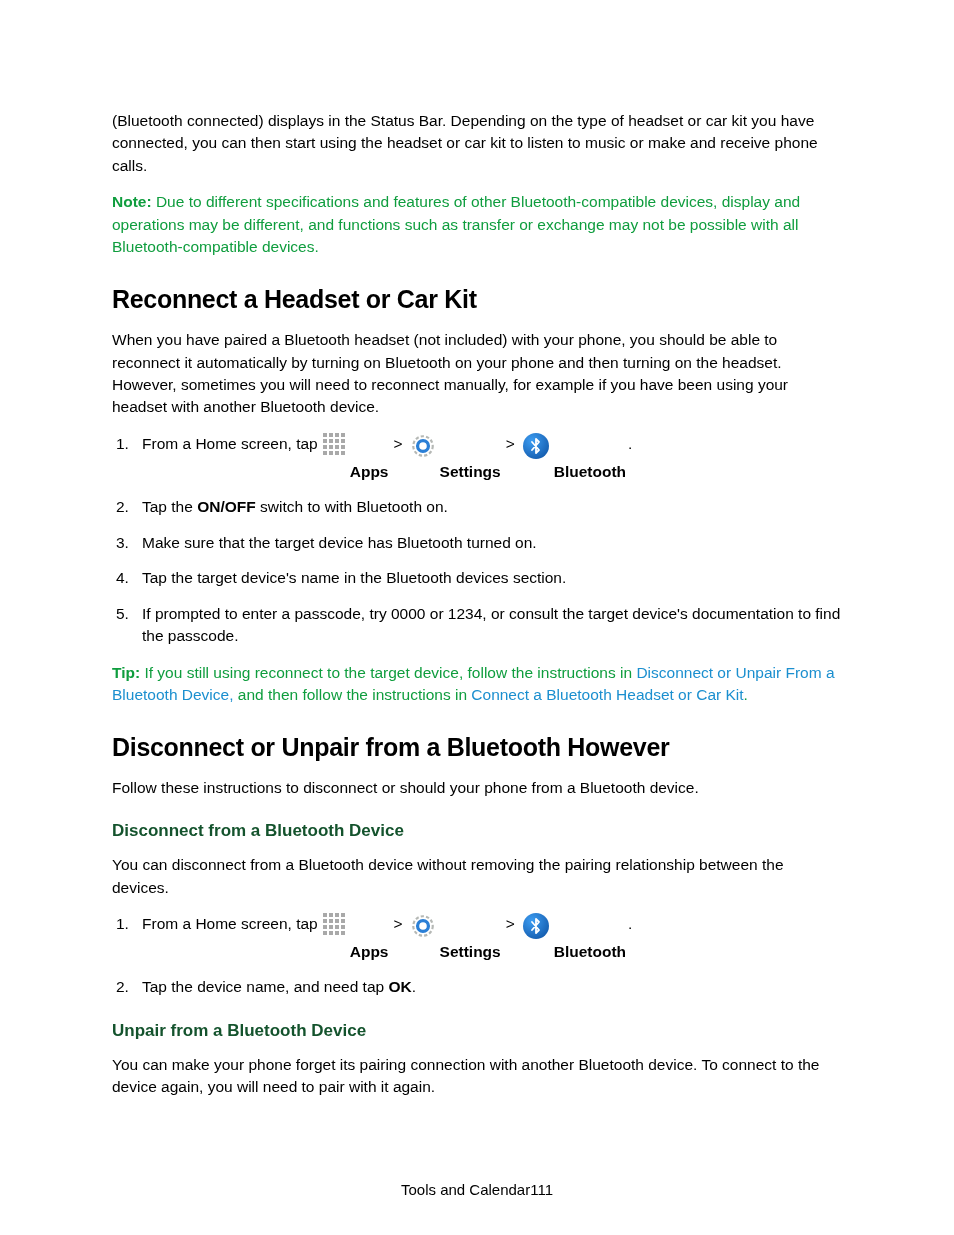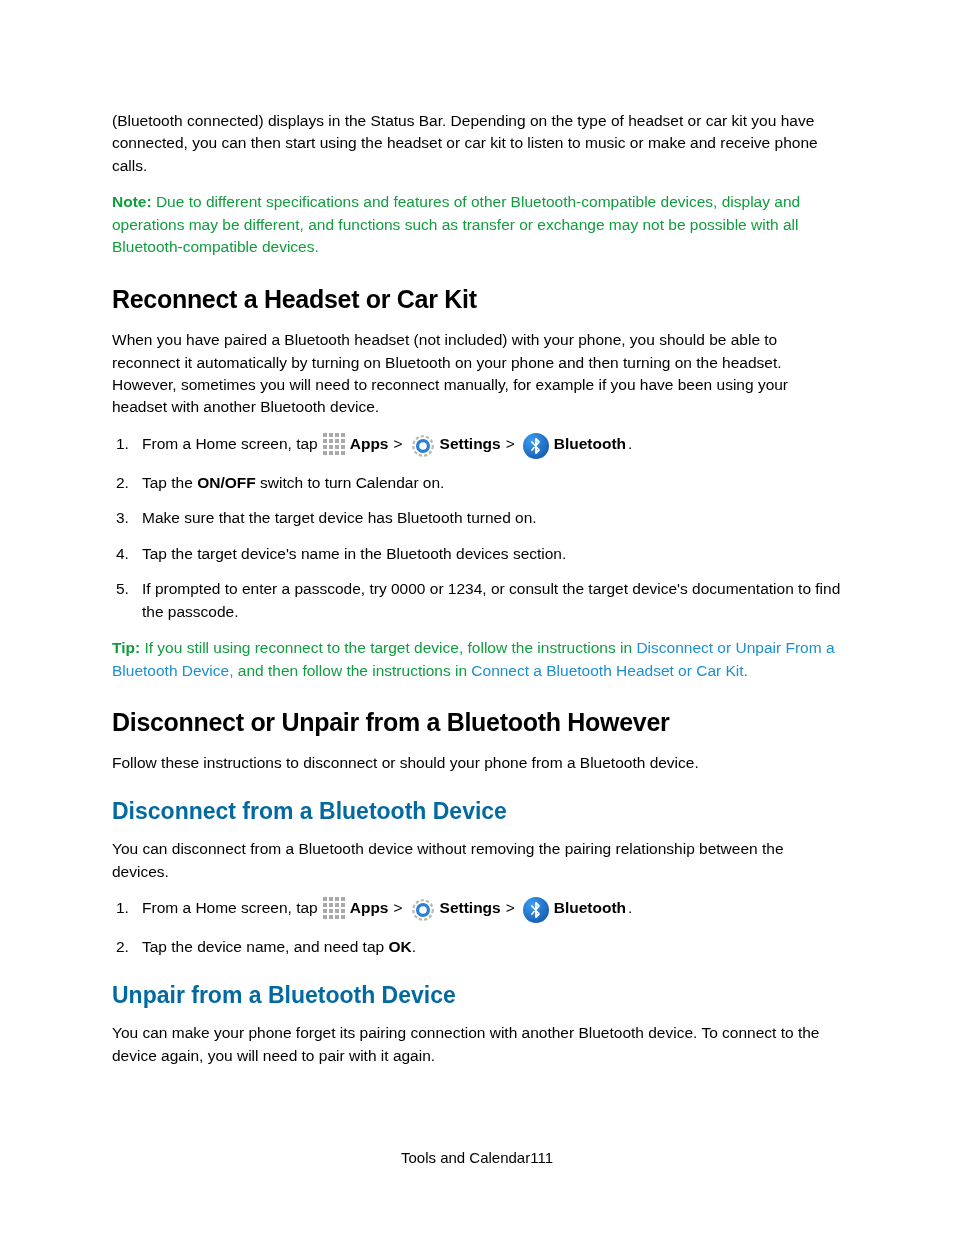--- a/index.html
+++ b/index.html
@@ -45,44 +45,45 @@
       font-weight: 900;
       font-size: 25px;
       margin-top: 22px;
       margin-bottom: 12px;
       color: #000;
       letter-spacing: -0.3px;
     }
     h2 {
       font-family: Arial, Helvetica, sans-serif;
       font-weight: bold;
-      font-size: 23px;
+      font-size: 17px;
       margin-top: 20px;
       margin-bottom: 10px;
-      color: #0369a1;
+      color: #14532d;
     }
     ol {
       list-style: none;
       margin: 10px 0 14px 0;
       padding: 0;
     }
     ol li {
       display: flex;
       margin-bottom: 13px;
       align-items: flex-start;
     }
     ol li .num {
       min-width: 30px;
       padding-left: 4px;
     }
     ol li .li-body {
       flex: 1;
     }
     .bold {
       font-weight: bold;
+      margin-top: 28px;
     }
     .step-line {
       display: flex;
       flex-wrap: wrap;
       gap: 2px;
     }
     .gt {
       margin: 0 3px;
     }
     .apps-icon {
@@ -185,21 +186,21 @@
             <path d="M2 5 L9 13 L6 16 L6 2 L9 5 L2 13" fill="none" stroke="#fff" stroke-width="1.8" stroke-linejoin="round" stroke-linecap="round"></path>
           </svg>
       </span>
       <span class="bold">Bluetooth</span>
         <span>.</span>
     </div>
   </li>
   <li>
     <span class="num">2.</span>
     <div class="li-body">
-      <span>Tap the </span><span class="bold">ON/OFF</span><span> switch to turn Calendar on.</span>
+      <span>Tap the </span><span class="bold">ON/OFF</span><span> switch to with Bluetooth on.</span>
     </div>
   </li>
   <li>
     <span class="num">3.</span>
     <div class="li-body">Make sure that the target device has Bluetooth turned on.</div>
   </li>
   <li>
     <span class="num">4.</span>
     <div class="li-body">Tap the target device's name in the Bluetooth devices section.</div>
   </li>

